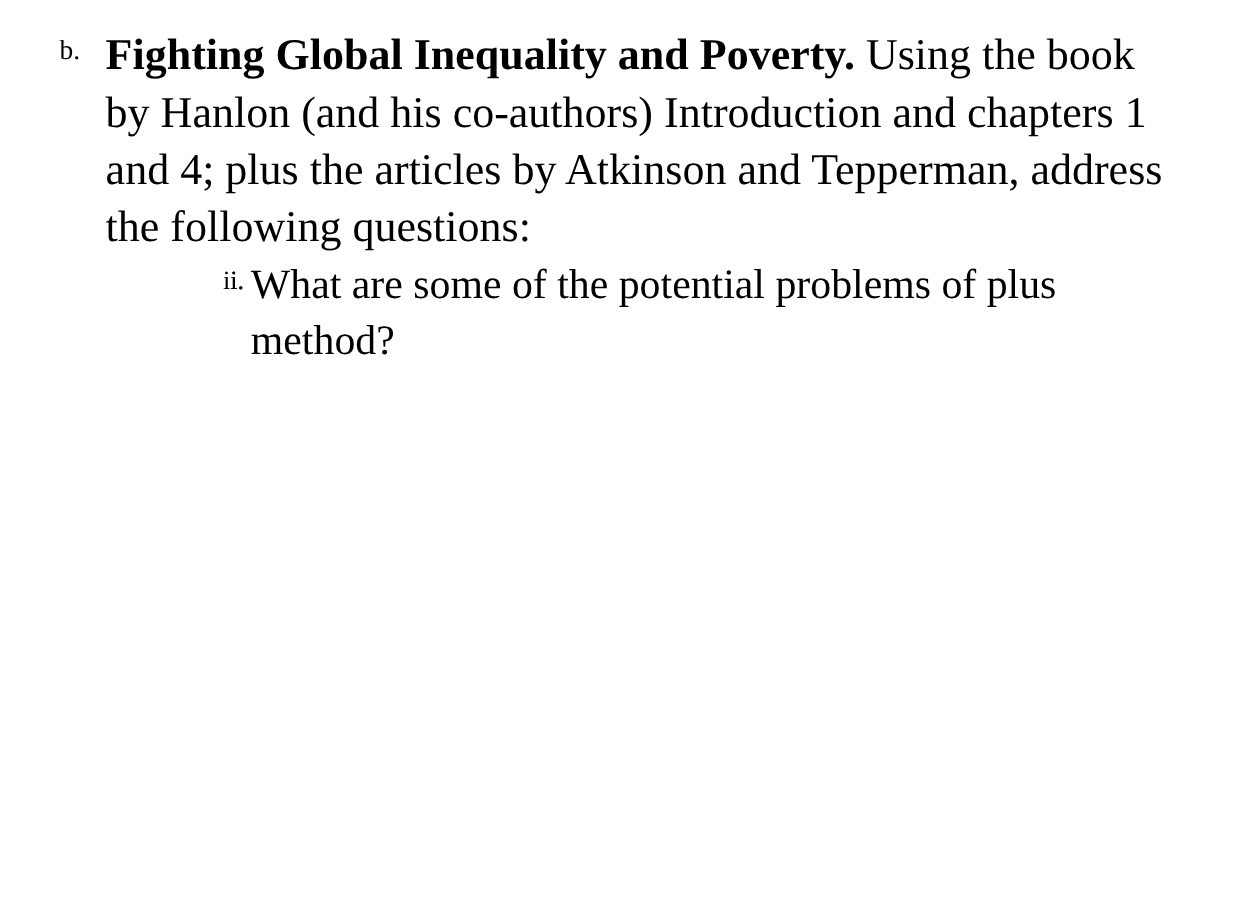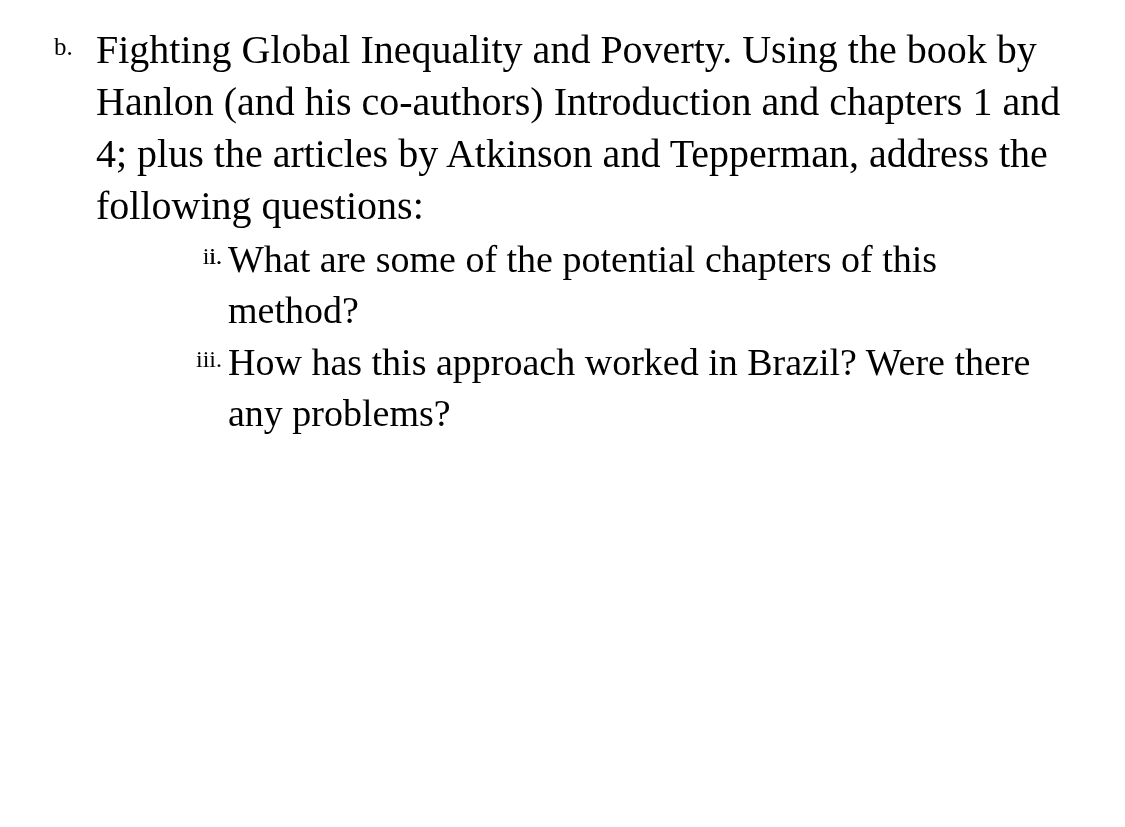--- a/index.html
+++ b/index.html
@@ -31,21 +31,21 @@
     text-align: left;
   }
   .level1 .marker {
     position: absolute;
     left: 14px;
     top: 10px;
     font-size: 25px;
     line-height: 1;
   }
   .level1 .lead {
-    font-weight: normal;
+    font-weight: bold;
   }
 
   
   .level2-list {
     margin-top: 2px;
   }
   .level2 {
     position: relative;
     padding-left: 188px;
     font-size: 38px;
@@ -81,23 +81,19 @@
   </div>
 
   <div class="level2-list">
 
     <div class="level2">
       <span class="marker">i.</span>
     </div>
 
     <div class="level2">
       <span class="marker">ii.</span>
-      <span class="body">What are some of the potential chapters of this method?</span>
+      <span class="body">What are some of the potential problems of plus method?</span>
     </div>
 
-    <div class="level2">
-      <span class="marker">iii.</span>
-      <span class="body">How has this approach worked in Brazil? Were there any problems?</span>
-    </div>
 
 
   </div>
 </div>
 
 </body></html>

